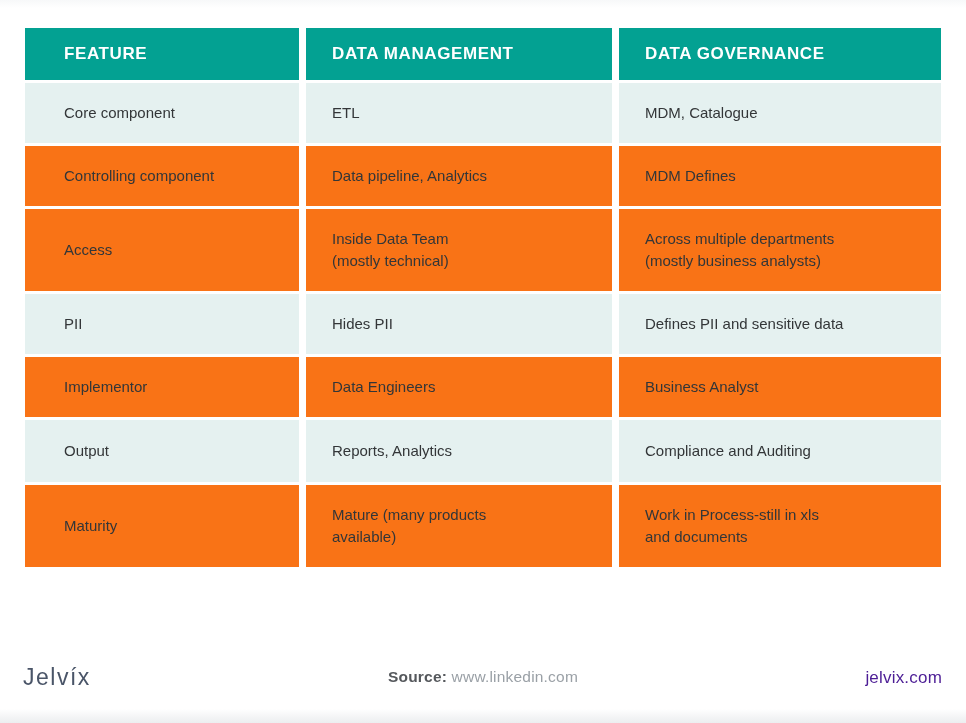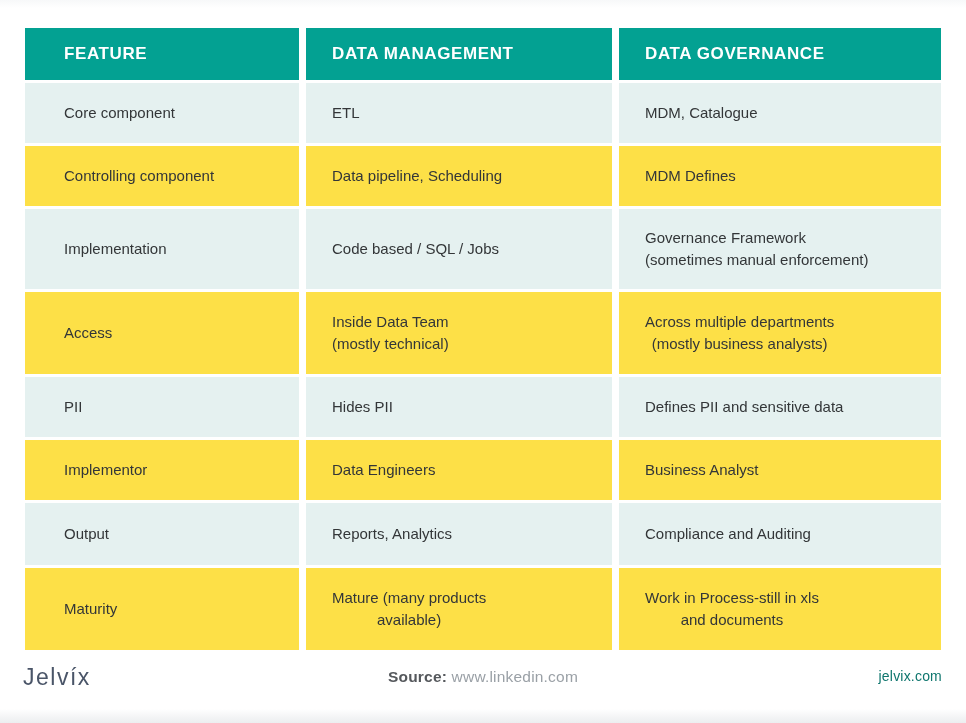--- a/index.html
+++ b/index.html
@@ -76,22 +76,21 @@
     font-size: 17px;
     font-weight: bold;
     letter-spacing: 0.6px;
   }
 
   
   .body-row .cell {
     background: #e5f1f0;
   }
   .body-row.alt .cell {
-    background: #fde047;
-    text-align: center;
+    background: #f97316;
   }
 
   .body-row .cell-text {
     color: #333638;
     font-size: 15px;
     font-weight: 500;
     line-height: 1.45;
     white-space: pre-line;
   }
 
@@ -134,22 +133,22 @@
   #source .lbl {
     color: #55585c;
     font-weight: bold;
     margin-top: 36px;
   }
 
   #site {
     position: absolute;
     right: 24px;
     top: 12px;
-    font-size: 14px;
-    color: #0f766e;
+    font-size: 17px;
+    color: #4c1d95;
     letter-spacing: 0.2px;
   }
 </style>
 </head>
 <body>
 
 <div id="page">
 
   <div id="top-band"></div>
 
@@ -177,36 +176,24 @@
           </div>
           <div class="cell col-2">
             <span class="cell-text">MDM, Catalogue</span>
           </div>
         </div>
         <div class="row body-row h-60 alt">
           <div class="cell col-0">
             <span class="cell-text">Controlling component</span>
           </div>
           <div class="cell col-1">
-            <span class="cell-text">Data pipeline, Scheduling</span>
+            <span class="cell-text">Data pipeline, Analytics</span>
           </div>
           <div class="cell col-2">
             <span class="cell-text">MDM Defines</span>
-          </div>
-        </div>
-        <div class="row body-row h-80">
-          <div class="cell col-0">
-            <span class="cell-text">Implementation</span>
-          </div>
-          <div class="cell col-1">
-            <span class="cell-text">Code based / SQL / Jobs</span>
-          </div>
-          <div class="cell col-2">
-            <span class="cell-text">Governance Framework
-(sometimes manual enforcement)</span>
           </div>
         </div>
         <div class="row body-row h-82 alt">
           <div class="cell col-0">
             <span class="cell-text">Access</span>
           </div>
           <div class="cell col-1">
             <span class="cell-text">Inside Data Team
 (mostly technical)</span>
           </div>

